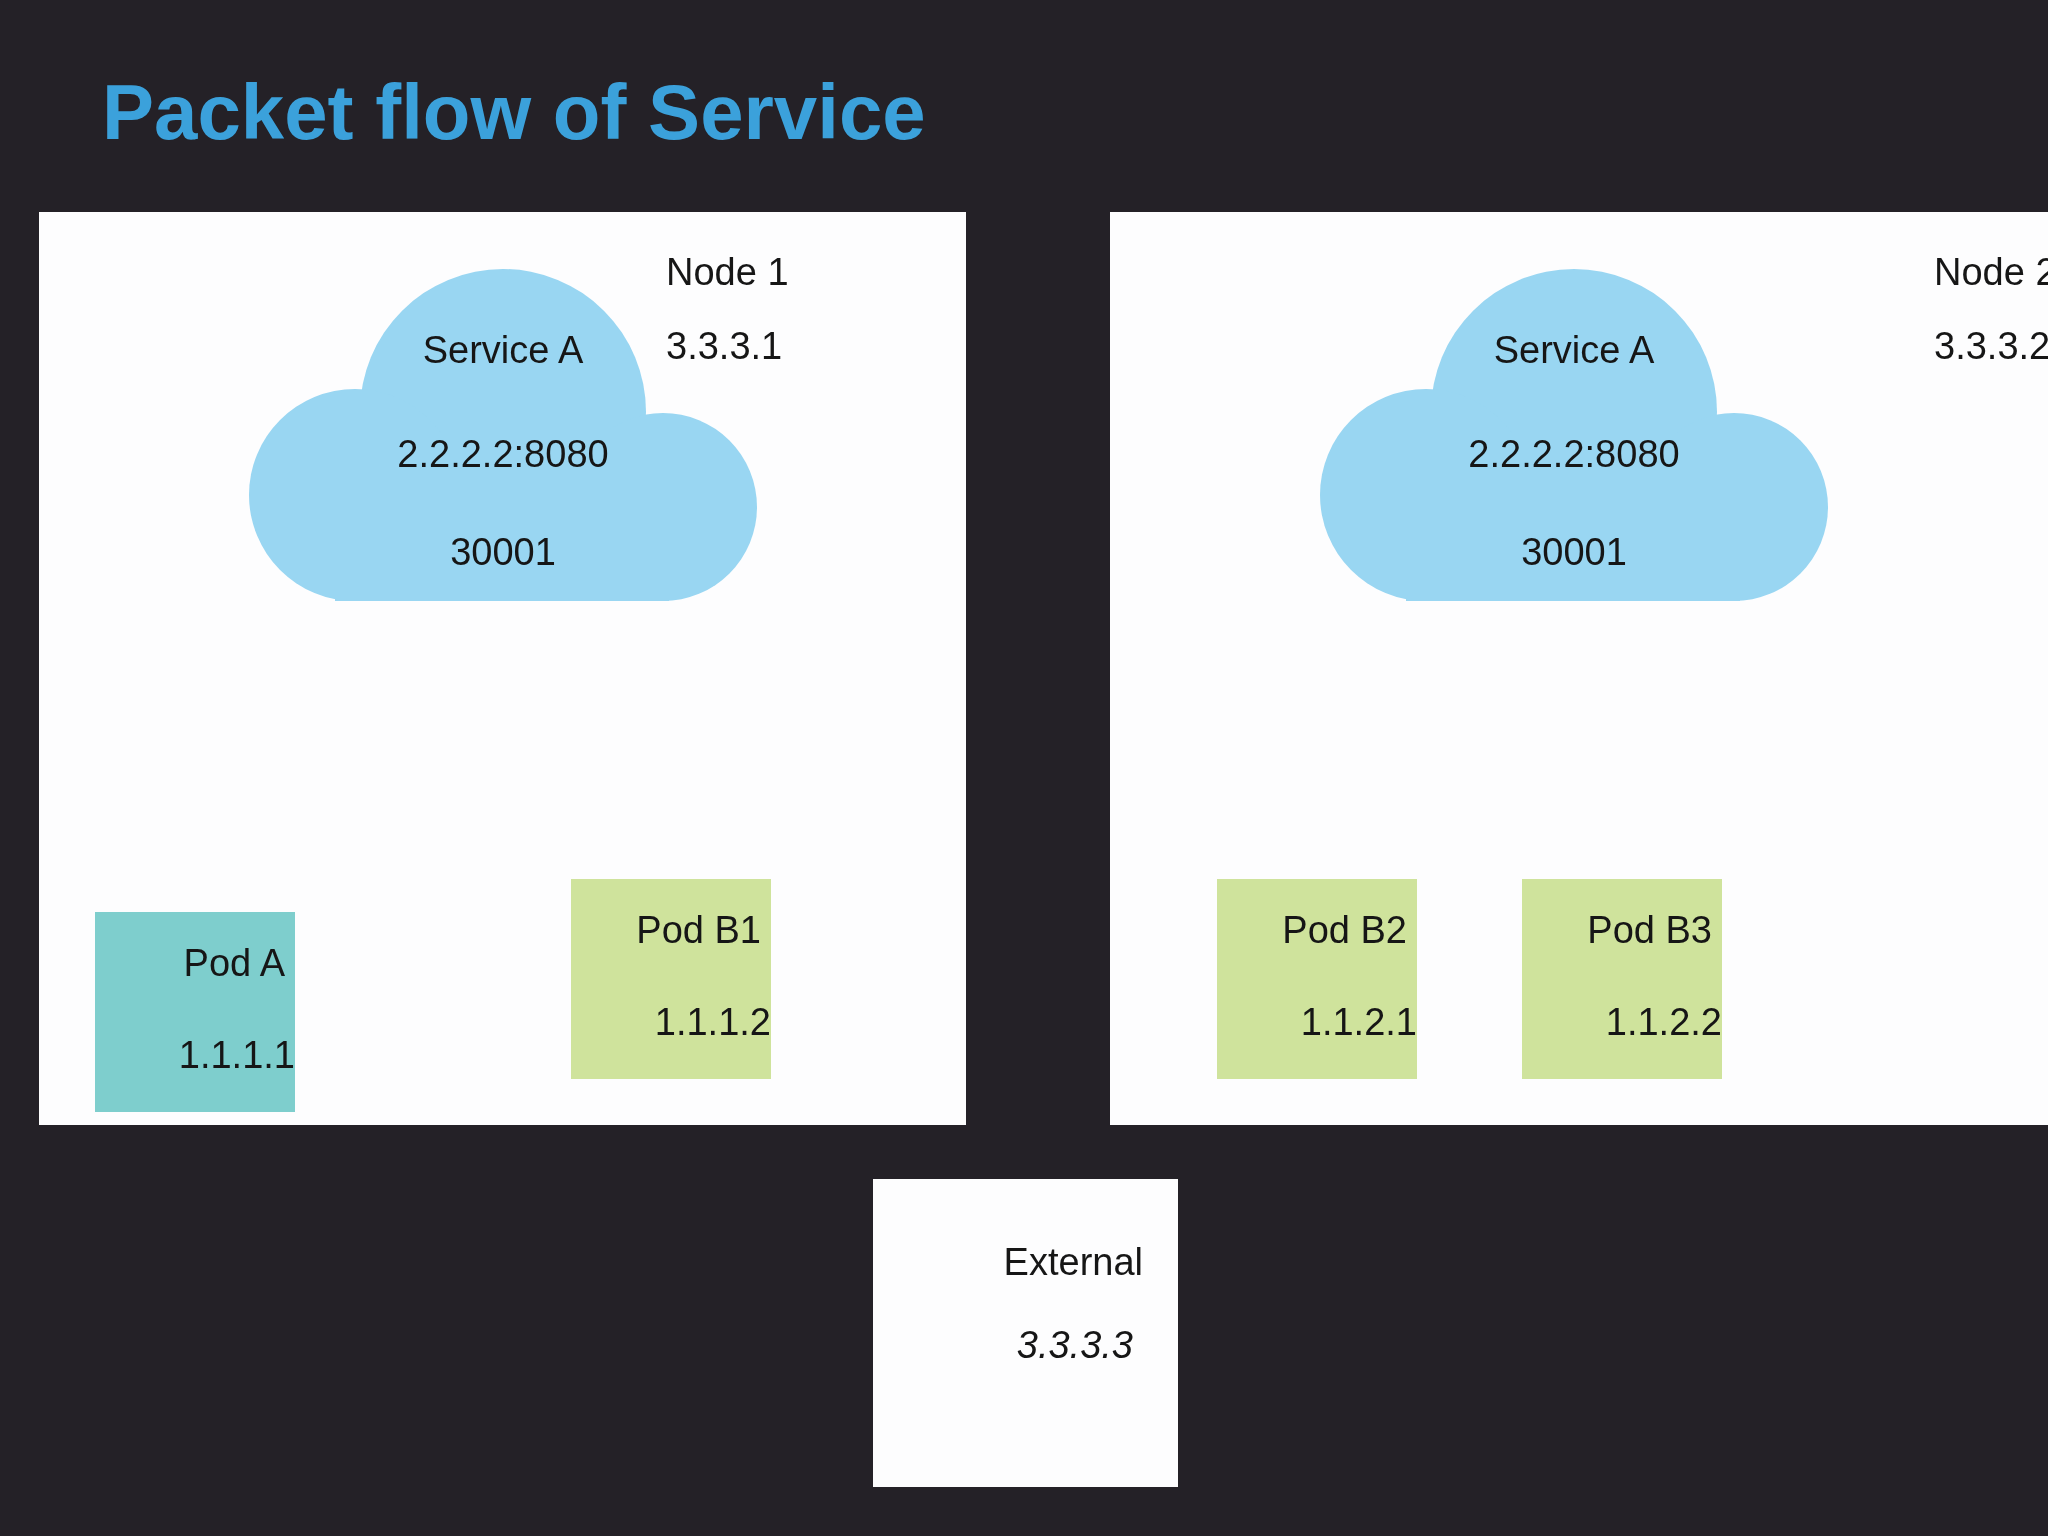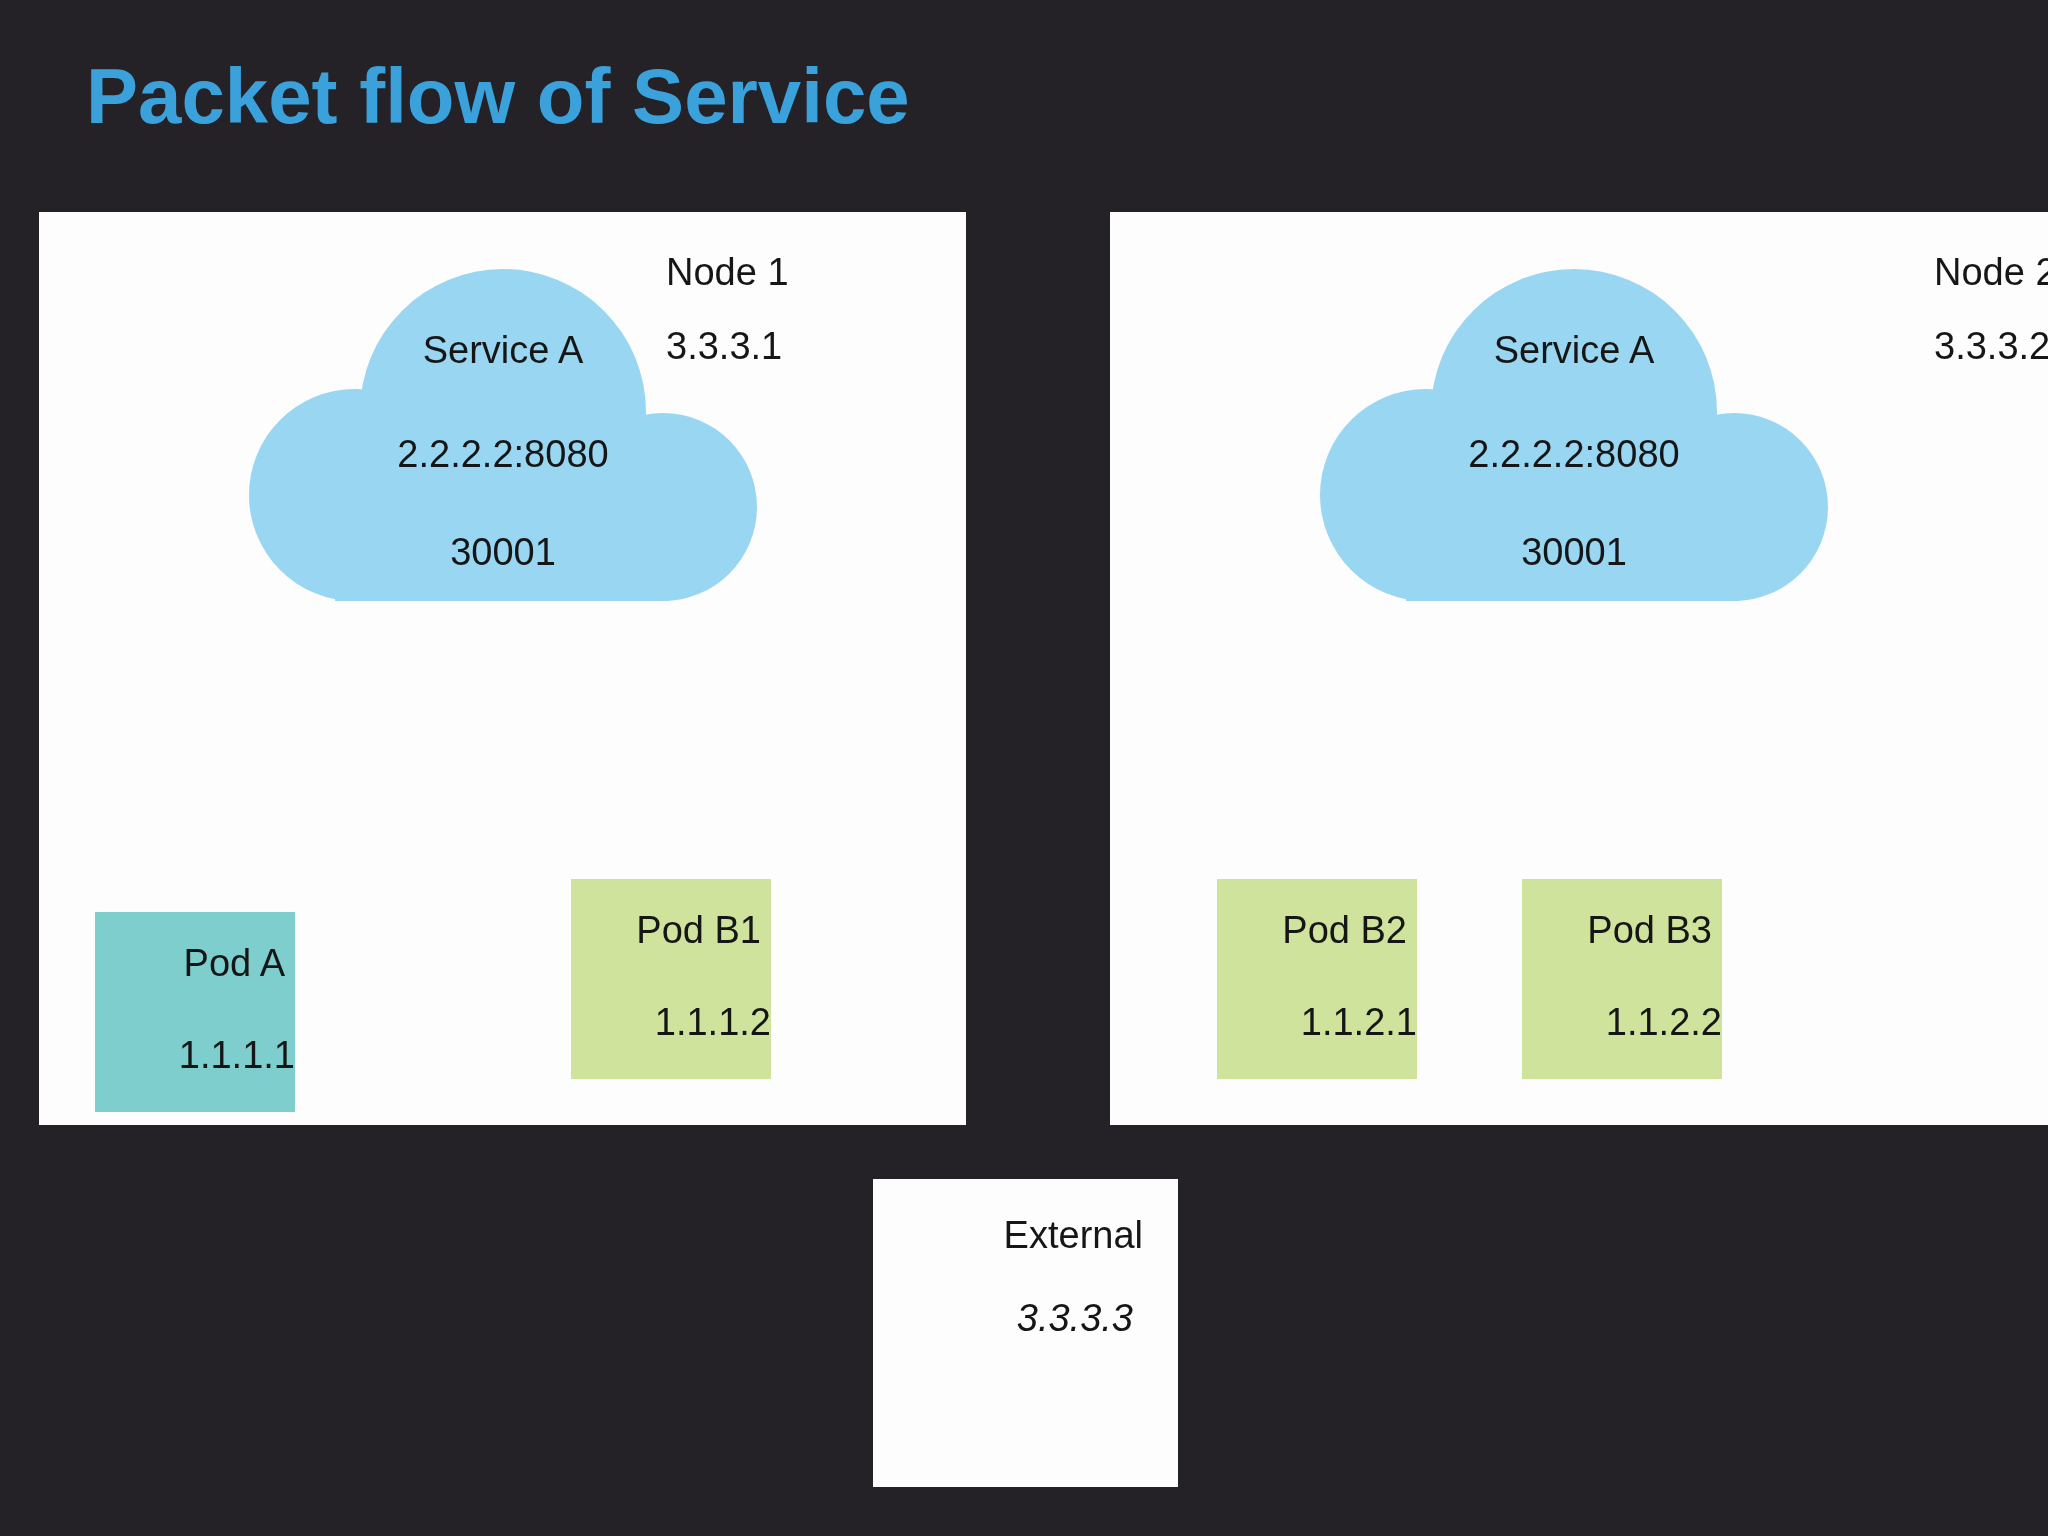--- a/index.html
+++ b/index.html
@@ -14,21 +14,21 @@
     overflow: hidden;
     background: var(--background, #242127);
     color: var(--text, #161616);
   }
 
   
   .title {
     position: absolute;
     left: 86px;
     top: 57px;
-    margin: 0;
+    margin: 16px;
     font-size: 78px;
     font-weight: 700;
     line-height: 1;
     color: var(--title, #3BA1DB);
   }
 
   
   .node {
     position: absolute;
     top: 212px;
@@ -110,20 +110,21 @@
     height: 308px;
     background: var(--box, #FDFDFE);
   }
   .ext-line {
     position: absolute;
     width: 100%;
     box-sizing: border-box;
     text-align: right;
     font-size: 38px;
     line-height: 46px;
+    margin-top: 27px;
   }
   .ext-name { top: 33px;  padding-right: 35px; }
   .ext-ip   { top: 116px; padding-right: 45px; font-style: italic; }
 </style>
 </head>
 <body>
 
 <div class="canvas">
 
   <h1 class="title">Packet flow of Service</h1>

